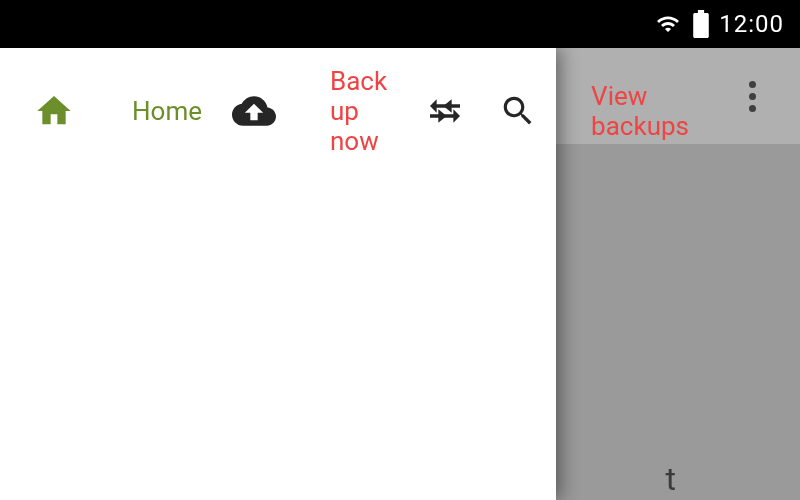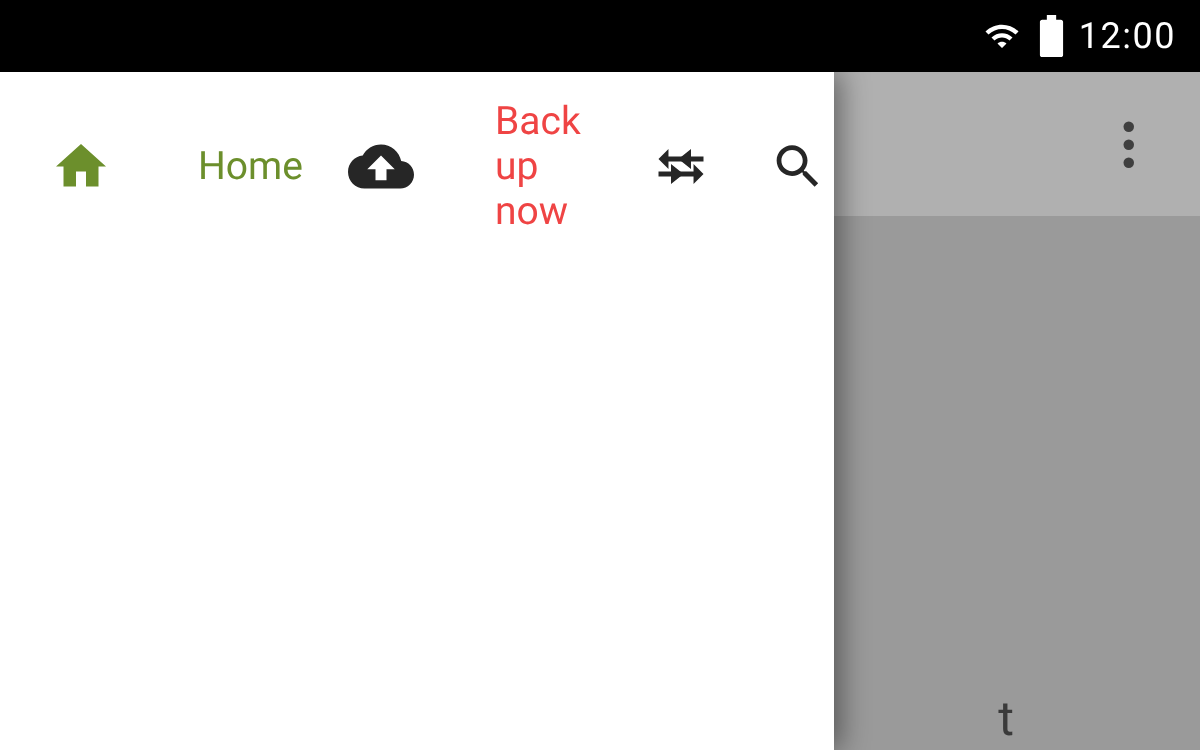--- a/index.html
+++ b/index.html
@@ -159,17 +159,18 @@
           </svg>
       </span>
     </div>
 
     <div class="drawer-item">
       <span class="icon-slot">
         <svg width="38" height="38" viewBox="0 0 24 24">
             <path d="M15.5 14h-.79l-.28-.27C15.41 12.59 16 11.11 16 9.5 16 5.91 13.09 3 9.5 3S3 5.91 3 9.5 5.91 16 9.5 16c1.61 0 3.09-.59 4.23-1.57l.27.28v.79l5 4.99L20.49 19l-4.99-5zm-6 0C7.01 14 5 11.99 5 9.5S7.01 5 9.5 5 14 7.01 14 9.5 11.99 14 9.5 14z"></path>
           </svg>
       </span>
+      <span class="label">View backups</span>
     </div>
 
   </nav>
 
 </div>
 
 </body></html>

